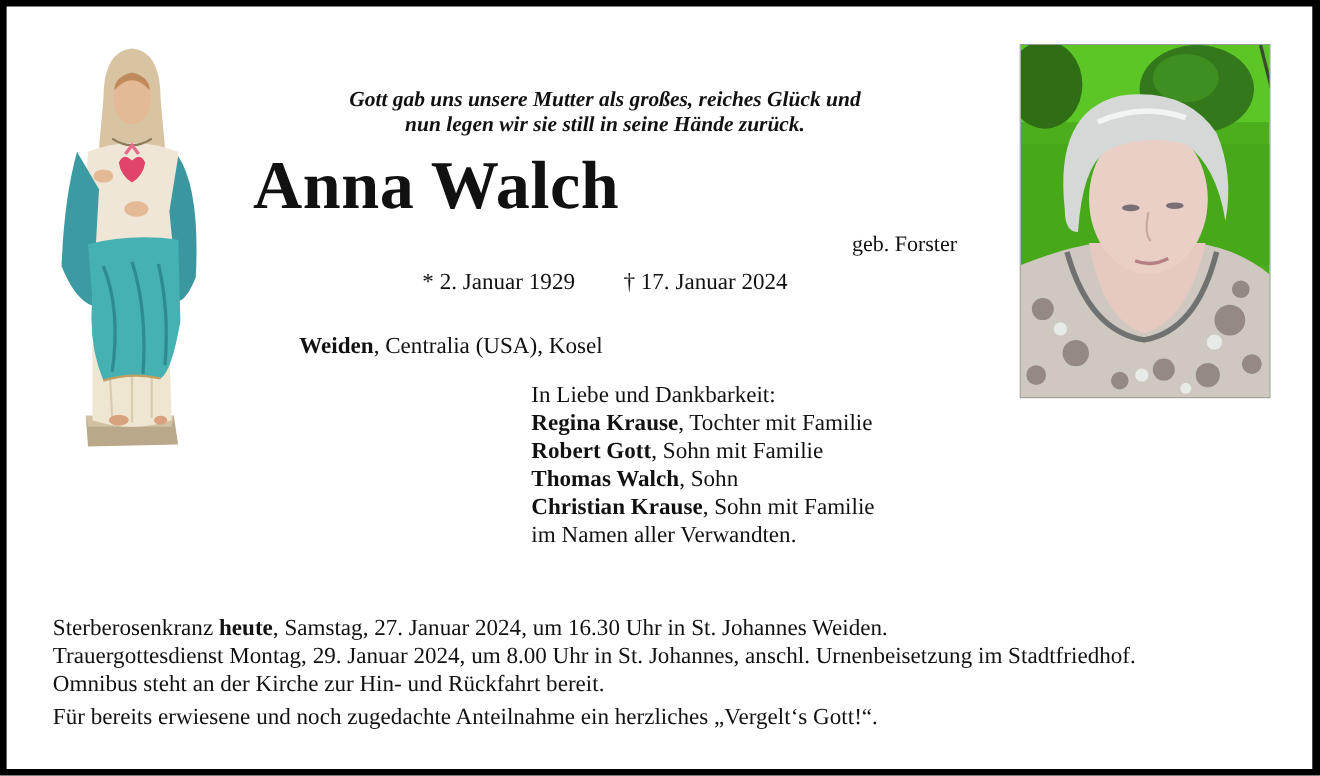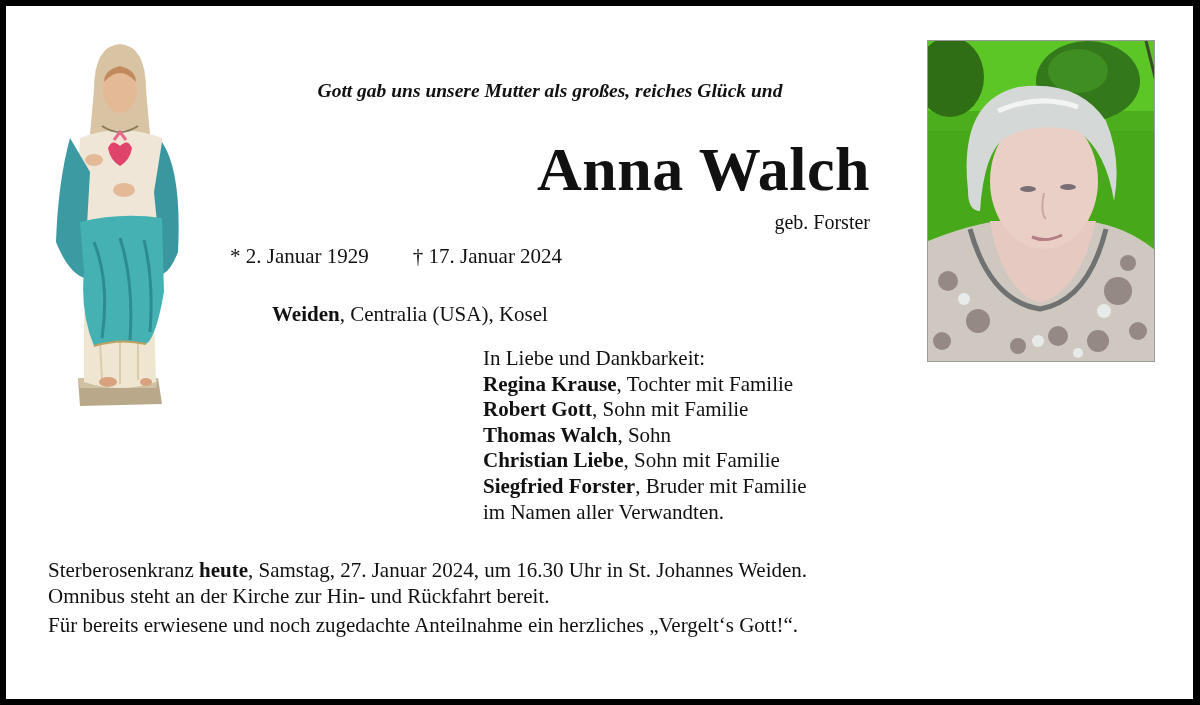--- a/index.html
+++ b/index.html
@@ -1,22 +1,22 @@
 <!DOCTYPE html>
 <html><head>
 <meta charset="utf-8">
 <style>
   html, body { margin:0; padding:0; background:#fff; }
   body { width:1200px; height:705px; position:relative; overflow:hidden; font-family:"Liberation Serif", serif; color:#111; }
   .frame { position:absolute; left:0; top:0; width:1200px; height:705px; box-sizing:border-box; border:6px solid #000; border-right-width:7px; border-bottom-width:6px; }
   .abs { position:absolute; }
   .verse { left:230px; top:56px; width:640px; text-align:center; font-style:italic; font-weight:bold; font-size:19.5px; line-height:23px;margin-top:23px; }
-  .name { left:230px; top:133px; width:640px; text-align:right; font-weight:bold; font-size:62px; line-height:72px; letter-spacing:0.5px; }
+  .name { left:230px; top:133px; width:640px; text-align:left; font-weight:bold; font-size:62px; line-height:72px; letter-spacing:0.5px; }
   .born-name { left:230px; top:210px; width:640px; text-align:right; font-size:20px; line-height:24px; }
-  .dates { left:230px; top:243px; width:640px; font-size:21px; line-height:26px; }
+  .dates { left:230px; top:243px; width:640px; text-align:center; font-size:21px; line-height:26px; }
   .dates span.gap { display:inline-block; width:44px; }
   .places { left:240px; top:301px; font-size:21px; line-height:26px;margin-left:32px; }
   .mourners { left:483px; top:346px; font-size:21px; line-height:25.6px; }
   .mourners div { white-space:nowrap; }
   .footer { left:48px; top:558px; font-size:21px; line-height:25.5px; }
   .footer div { white-space:nowrap; }
   .footer .thanks { margin-top:4px; }
   b { font-weight:bold; }
   .statue { left:50px; top:42px; width:134px; height:368px; }
   .photo { left:927px; top:40px; width:228px; height:322px; border:1px solid #9a9a9a; box-sizing:border-box; overflow:hidden; }
@@ -103,39 +103,40 @@
 
     <ellipse cx="100" cy="148" rx="8" ry="3" fill="#7a6f74"></ellipse>
     <ellipse cx="140" cy="146" rx="8" ry="3" fill="#7a6f74"></ellipse>
     <path d="M116 152 Q112 172 118 178" stroke="#c9a99f" stroke-width="2" fill="none"></path>
     <path d="M104 196 Q118 202 134 194" stroke="#b47f82" stroke-width="3" fill="none"></path>
   </svg>
 </div>
 
 <div class="abs verse">
   <div>Gott gab uns unsere Mutter als großes, reiches Glück und</div>
+  <div>nun legen wir sie still in seine Hände zurück.</div>
 </div>
 
 <div class="abs name">Anna Walch</div>
 <div class="abs born-name">geb. Forster</div>
 <div class="abs dates">
   <span>* 2. Januar 1929</span><span class="gap"></span><span>† 17. Januar 2024</span>
 </div>
 
 <div class="abs places">
   <b>Weiden</b><span>, Centralia (USA), Kosel</span>
 </div>
 
 <div class="abs mourners">
   <div>In Liebe und Dankbarkeit:</div>
   <div><b>Regina Krause</b><span>, Tochter mit Familie</span></div>
   <div><b>Robert Gott</b><span>, Sohn mit Familie</span></div>
   <div><b>Thomas Walch</b><span>, Sohn</span></div>
-  <div><b>Christian Liebe</b><span>, Sohn mit Familie</span></div>
-  <div><b>Siegfried Forster</b><span>, Bruder mit Familie</span></div>
+  <div><b>Christian Krause</b><span>, Sohn mit Familie</span></div>
   <div>im Namen aller Verwandten.</div>
 </div>
 
 <div class="abs footer">
   <div><span>Sterberosenkranz </span><b>heute</b><span>, Samstag, 27. Januar 2024, um 16.30 Uhr in St. Johannes Weiden.</span></div>
+  <div>Trauergottesdienst Montag, 29. Januar 2024, um 8.00 Uhr in St. Johannes, anschl. Urnenbeisetzung im Stadtfriedhof.</div>
   <div>Omnibus steht an der Kirche zur Hin- und Rückfahrt bereit.</div>
   <div class="thanks">Für bereits erwiesene und noch zugedachte Anteilnahme ein herzliches „Vergelt‘s Gott!“.</div>
 </div>
 
 </body></html>

